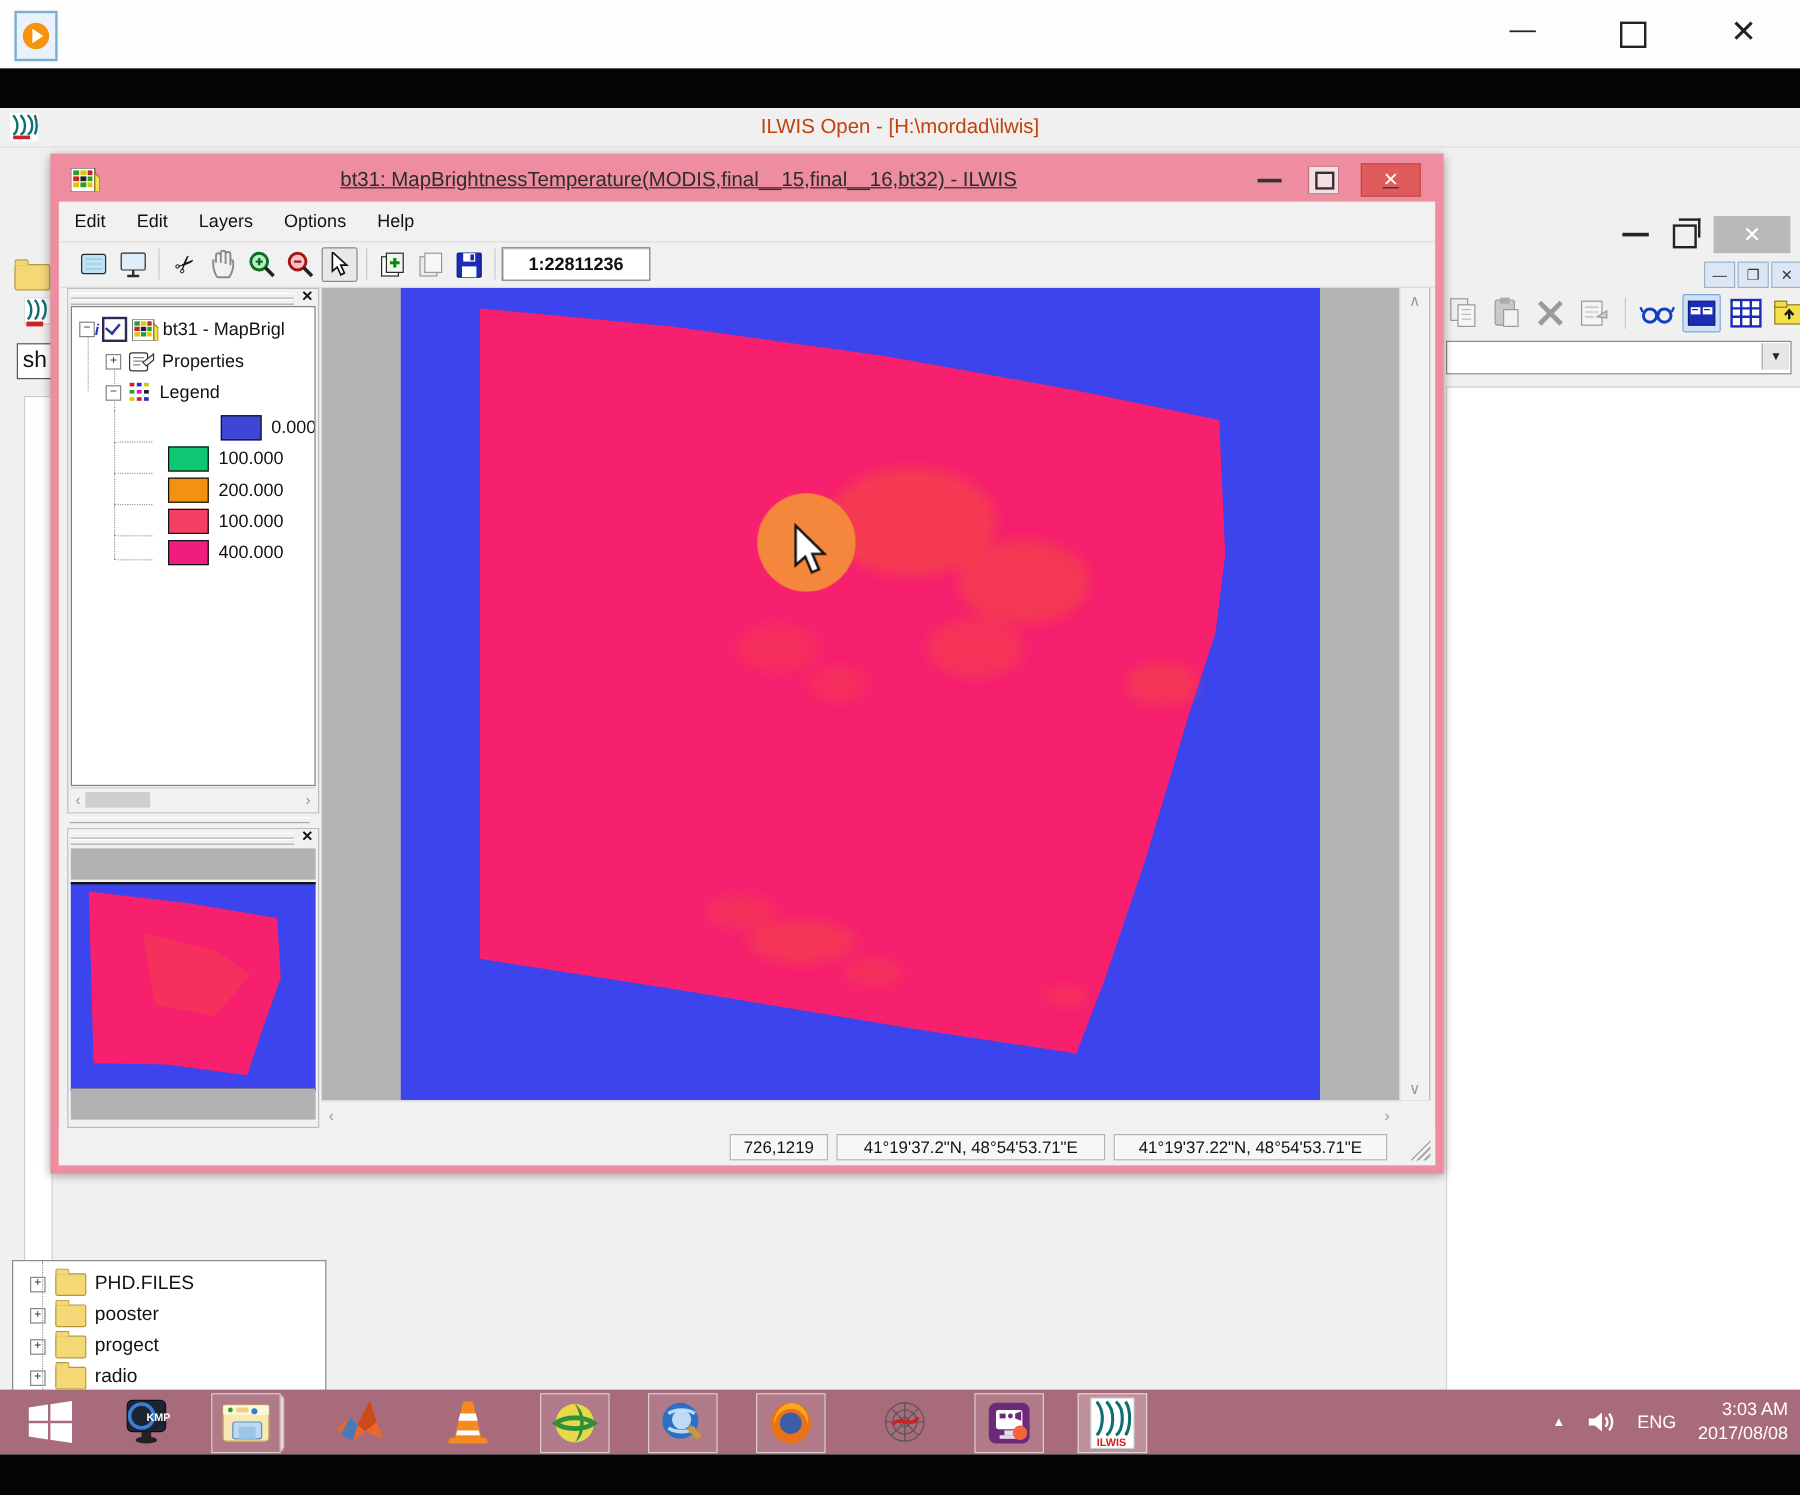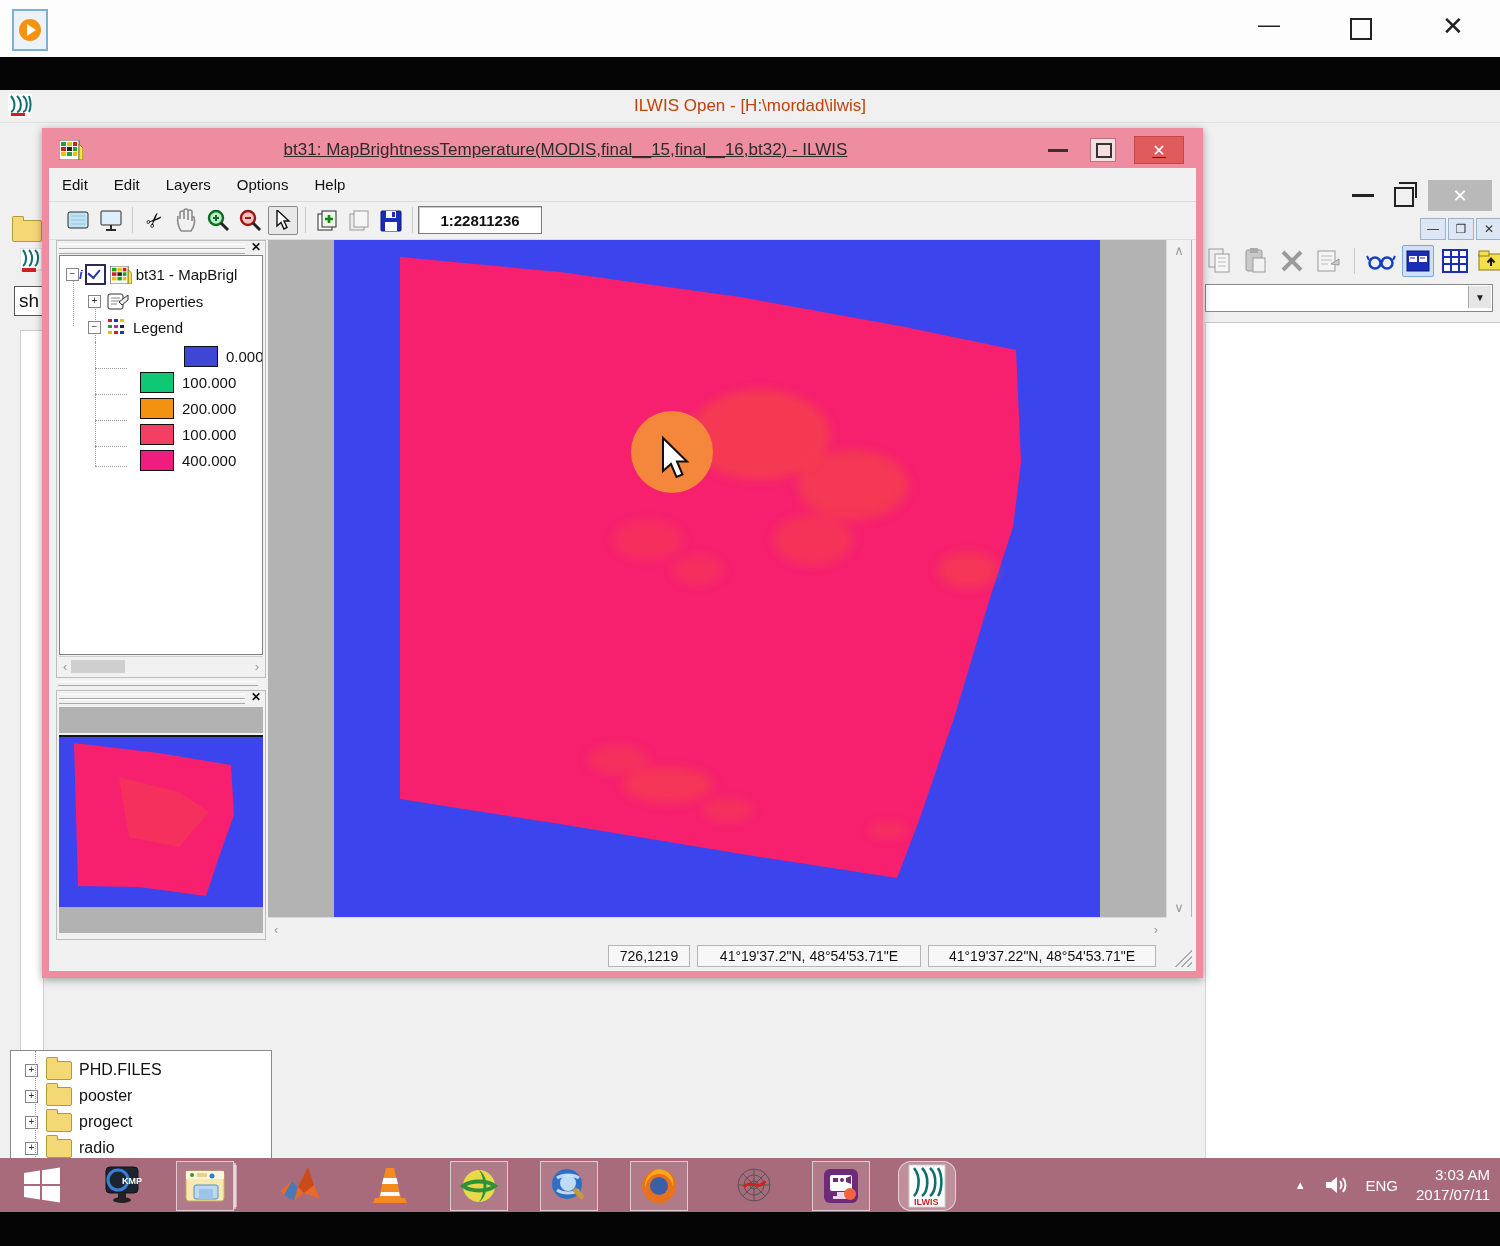--- a/index.html
+++ b/index.html
@@ -575,36 +575,36 @@
         <rect x="3" y="3" width="34" height="34" rx="6" fill="#6d2a78"></rect>
         <rect x="9" y="9" width="22" height="16" rx="2" fill="#fff"></rect>
         <rect x="12" y="12" width="5" height="4" fill="#6d2a78"></rect>
           <circle cx="21" cy="14" r="2" fill="#6d2a78"></circle>
           <path d="M25 12 l5 -2 v8 l-5 -2 z" fill="#6d2a78"></path>
         <rect x="16" y="26" width="8" height="4" fill="#e9d8ec"></rect>
           <rect x="12" y="30" width="16" height="3" fill="#e9d8ec"></rect>
         <circle cx="29" cy="28" r="6" fill="#f4643c"></circle>
       </svg>
     </div>
-    <div class="tb-item framed pressed-tb" style="left:898px;border-radius:13px;">
+    <div class="tb-item framed pressed-tb" style="left:898px;">
       <svg width="38" height="44" viewBox="0 0 38 44">
         <rect x="1" y="1" width="36" height="42" fill="#fff" stroke="#ccc"></rect>
         <path d="M6 4 C14 14 10 28 6 32 M14 4 C22 12 20 28 14 32 M22 4 C30 11 28 28 22 32 M30 4 C35 12 34 26 30 32" stroke="#0e6f6f" stroke-width="2.6" fill="none"></path>
         <text x="6" y="41" font-size="9" fill="#cc2222" font-family="Liberation Sans" font-weight="bold">ILWIS</text>
       </svg>
     </div>
 
     <div class="tray">
       <span style="font-size:11px;">▲</span>
       <svg width="24" height="22" viewBox="0 0 24 22">
         <path d="M2 8 H7 L13 3 V19 L7 14 H2 Z" fill="#fff"></path>
         <path d="M16 7 q3 4 0 8 M19 4 q5 7 0 14" stroke="#fff" stroke-width="2" fill="none"></path>
       </svg>
       <span>ENG</span>
       <div class="clock">
         <div>3:03 AM</div>
-        <div>2017/07/11</div>
+        <div>2017/08/08</div>
       </div>
     </div>
   </div>
   <div class="abs bottom-black"></div>
 
 </div>
 
 </body></html>

